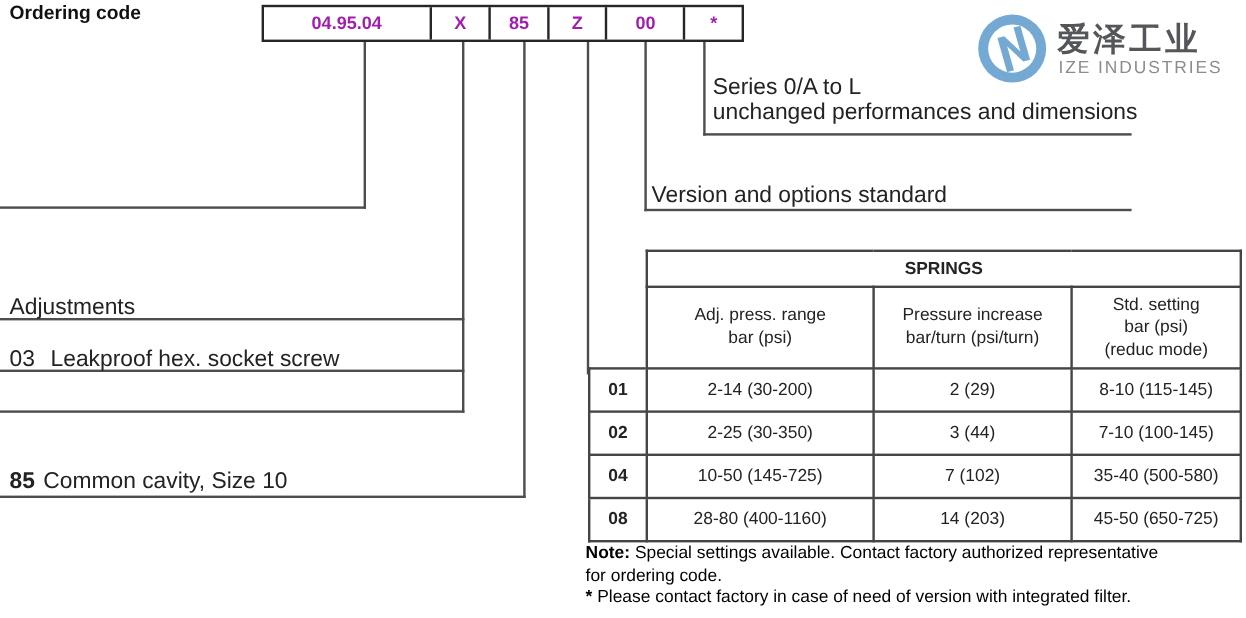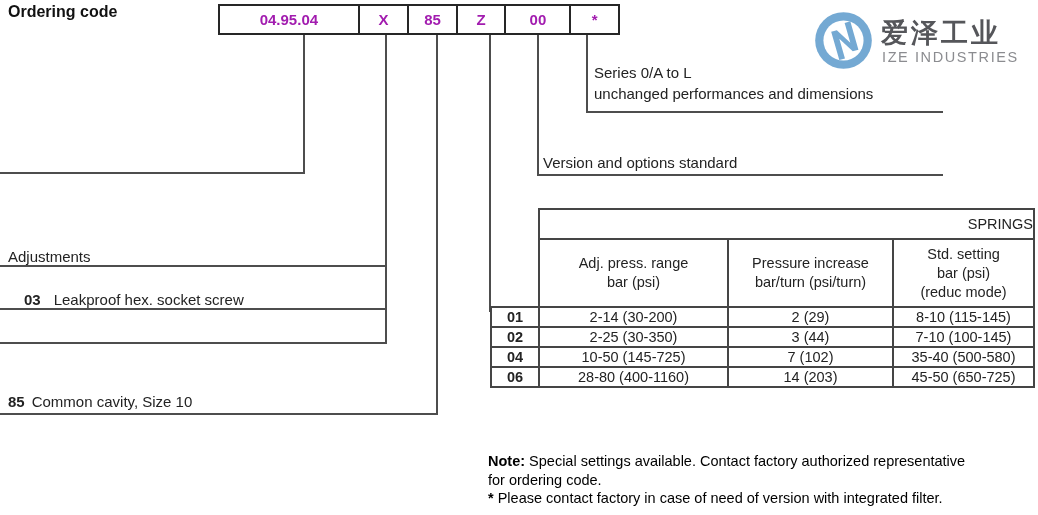--- a/index.html
+++ b/index.html
@@ -14,34 +14,34 @@
   .code-box{left:218px;top:4px;width:402px;height:31px;border:2px solid #262626;
     display:flex;box-sizing:border-box;background:#fff;}
   .code-cell{display:flex;align-items:center;justify-content:center;
     font-weight:bold;font-size:15px;color:#a21caf;box-sizing:border-box;height:100%;}
   .code-cell + .code-cell{border-left:2px solid #262626;}
   .w0{width:142px;} .w1{width:51px;} .w2{width:50px;} .w3{width:50px;} .w4{width:67px;} .w5{width:50px;}
   
   .vline{width:2px;background:#4d4d4d;}
   .hline{height:2px;background:#4d4d4d;}
   
-  .lbl{font-size:15px;line-height:21px;color:#232323;white-space:nowrap;}
+  .lbl{font-size:19px;line-height:21px;color:#232323;white-space:nowrap;}
   .b{font-weight:bold;}
-  .code-prefix{font-weight:bold;margin-right:13px;margin-left:16px;}
+  .code-prefix{font-weight:normal;margin-right:13px;}
   .code-prefix-tight{font-weight:bold;margin-right:7px;}
   
   .springs-table{position:absolute;left:490px;top:208px;border-collapse:collapse;
     font-size:14.5px;color:#232323;table-layout:fixed;}
   .springs-table td,.springs-table th{border:2px solid #454545;padding:0;text-align:center;
     vertical-align:middle;font-weight:normal;background:#fff;}
   .springs-table .blank{border:none;background:transparent;}
-  .springs-table .springs-title{font-weight:normal;font-size:14.5px;height:28px;text-align:right;}
+  .springs-table .springs-title{font-weight:bold;font-size:14.5px;height:28px;}
   .springs-table .sub{white-space:pre-line;line-height:19px;height:66px;}
   .springs-table .rowcode{font-weight:bold;}
-  .springs-table tr.datarow{height:20px;}
+  .springs-table tr.datarow{height:36px;}
   .colA{width:46px;} .colB{width:187px;} .colC{width:163px;} .colD{width:139px;}
   
   .notes{left:488px;top:452px;font-size:14.5px;line-height:18.5px;color:#000000;}
   .note-line{white-space:nowrap;}
   
   .logo-mark{left:814px;top:11px;width:59px;height:59px;}
   .logo-cn{left:881px;top:15px;font-size:27px;font-weight:bold;color:#55565a;letter-spacing:3px;white-space:nowrap;}
   .logo-en{left:882px;top:49px;font-size:14.5px;color:#8b8c90;letter-spacing:1.6px;white-space:nowrap;}
 </style>
 </head>
@@ -122,21 +122,21 @@
       <td class="colC">3 (44)</td>
       <td class="colD">7-10 (100-145)</td>
     </tr>
     <tr class="datarow">
       <td class="rowcode colA">04</td>
       <td class="colB">10-50 (145-725)</td>
       <td class="colC">7 (102)</td>
       <td class="colD">35-40 (500-580)</td>
     </tr>
     <tr class="datarow">
-      <td class="rowcode colA">06</td>
+      <td class="rowcode colA">08</td>
       <td class="colB">28-80 (400-1160)</td>
       <td class="colC">14 (203)</td>
       <td class="colD">45-50 (650-725)</td>
     </tr>
   </tbody>
     </table>
 
   <div class="abs notes">
     <div class="note-line"><span class="b">Note:</span> <span>Special settings available. Contact factory authorized representative</span></div>
     <div class="note-line">for ordering code.</div>

